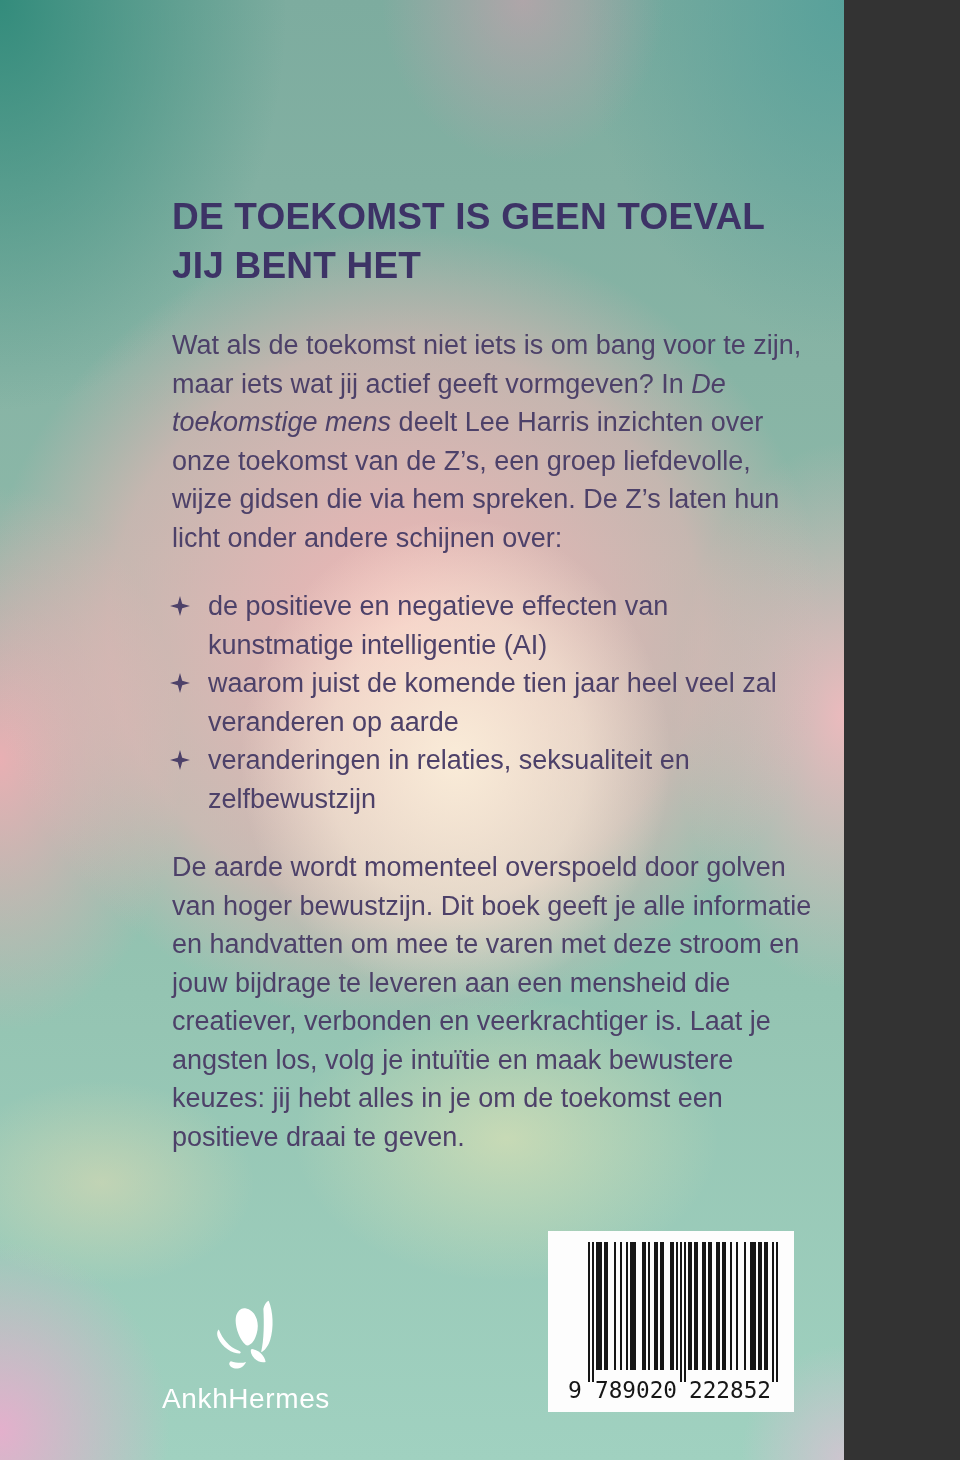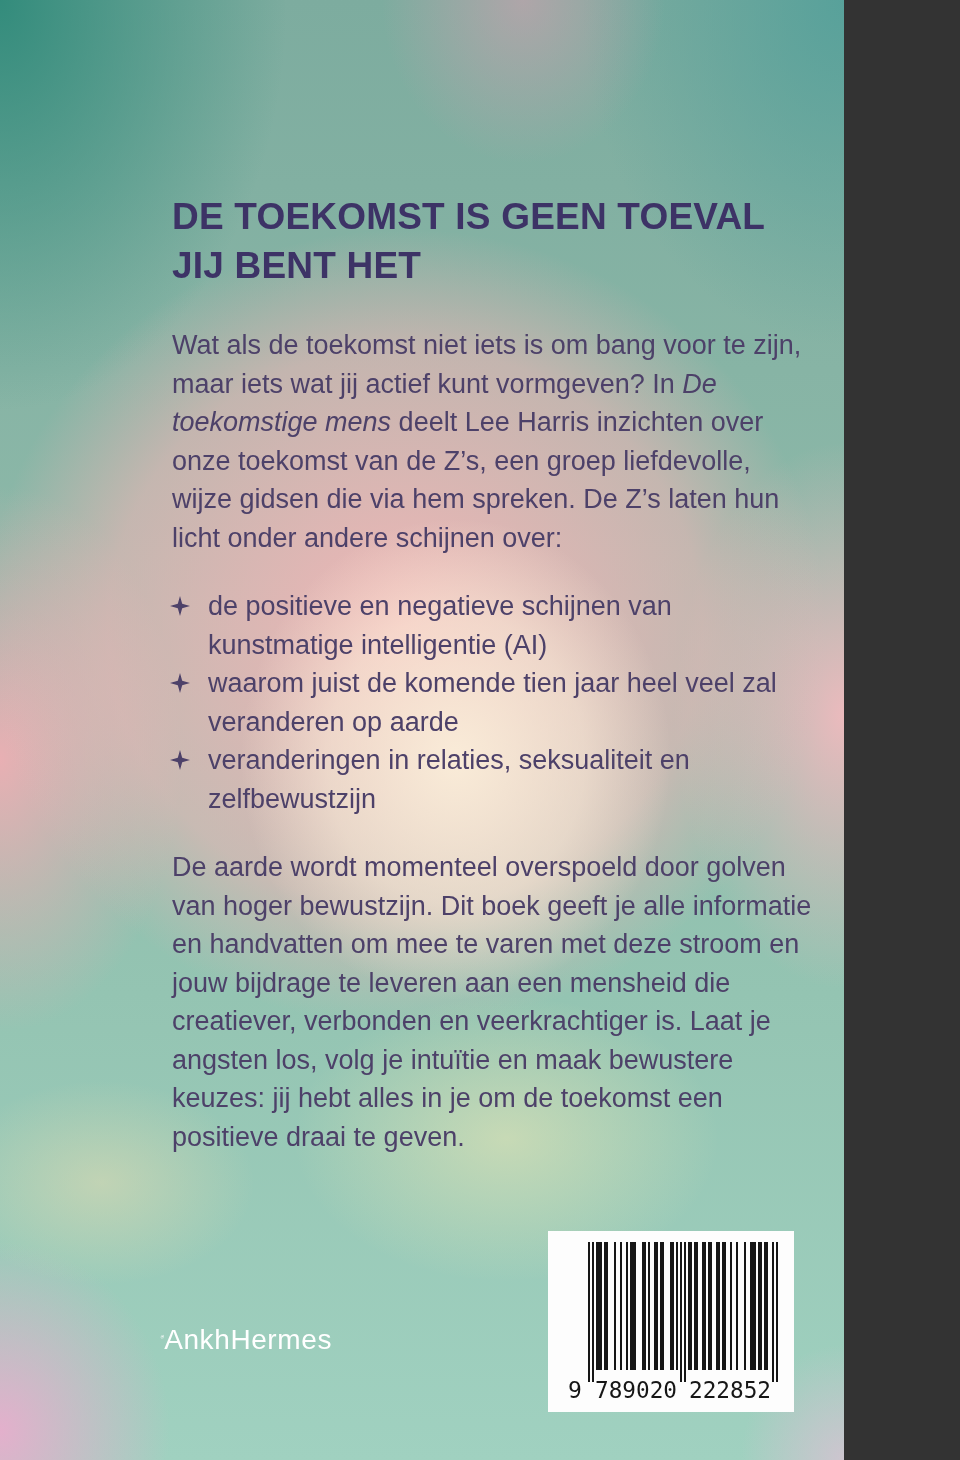--- a/index.html
+++ b/index.html
@@ -49,21 +49,21 @@
   ul.bullets{list-style:none;margin:0;padding:0;}
   ul.bullets li{position:relative;padding-left:36px;}
   .star-icon{
     position:absolute;left:-2px;top:9px;width:20px;height:20px;
     background:#4d4169;
     clip-path:polygon(50% 0%,61% 39%,100% 50%,61% 61%,50% 100%,39% 61%,0% 50%,39% 39%);
   }
   .outro{margin-top:30px !important;}
   .publisher{
     position:absolute;left:160px;top:1297px;width:172px;
-    display:flex;flex-direction:row;align-items:center;
+    display:flex;flex-direction:column;align-items:center;
   }
   .publisher svg{display:block;}
   .publisher-label{
     margin-top:6px;color:#ffffff;font-size:28px;font-weight:400;
     letter-spacing:0.6px;
   }
   .barcode-box{
     position:absolute;left:548px;top:1231px;width:246px;height:181px;
     background:#fdfdfd;display:flex;align-items:flex-start;justify-content:center;
     padding-top:7px;box-sizing:border-box;
@@ -73,26 +73,26 @@
 <body>
 
 <div class="cover">
 
   <div class="heading">
     <div>DE TOEKOMST IS GEEN TOEVAL</div>
     <div>JIJ BENT HET</div>
   </div>
 
   <div class="content">
-    <p class="intro"><span>Wat als de toekomst niet iets is om bang voor te zijn, maar iets wat jij actief kunt vormgeven? In </span><span class="book-title">De toekomstige mens</span><span> deelt Lee Harris inzichten over onze toekomst van de Z’s, een groep liefdevolle, wijze gidsen die via hem spreken. De Z’s laten hun licht onder andere schijnen over:</span></p>
+    <p class="intro"><span>Wat als de toekomst niet iets is om bang voor te zijn, maar iets wat jij actief geeft vormgeven? In </span><span class="book-title">De toekomstige mens</span><span> deelt Lee Harris inzichten over onze toekomst van de Z’s, een groep liefdevolle, wijze gidsen die via hem spreken. De Z’s laten hun licht onder andere schijnen over:</span></p>
 
     <ul class="bullets">
       <li>
         <span class="star-icon"></span>
-        <span>de positieve en negatieve schijnen van kunstmatige intelligentie (AI)</span>
+        <span>de positieve en negatieve effecten van kunstmatige intelligentie (AI)</span>
       </li>
       <li>
         <span class="star-icon"></span>
         <span>waarom juist de komende tien jaar heel veel zal veranderen op aarde</span>
       </li>
       <li>
         <span class="star-icon"></span>
         <span>veranderingen in relaties, seksualiteit en zelfbewustzijn</span>
       </li>
     </ul>

